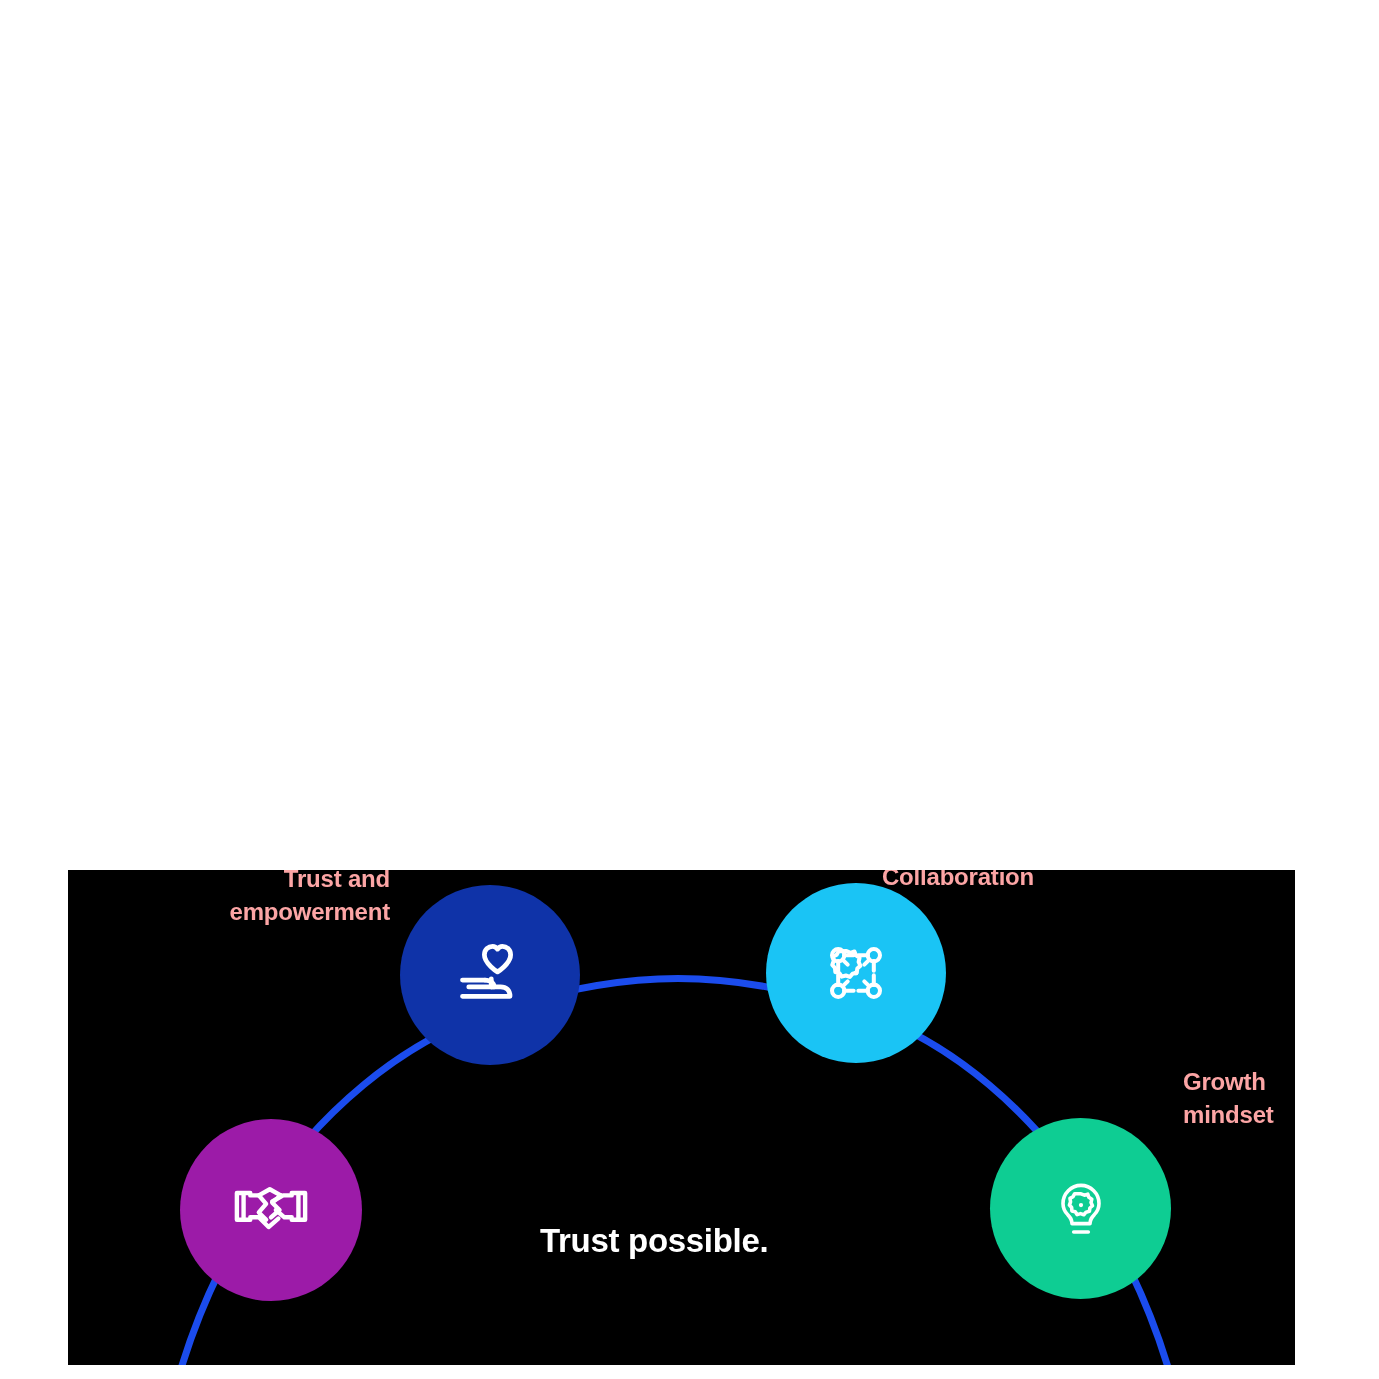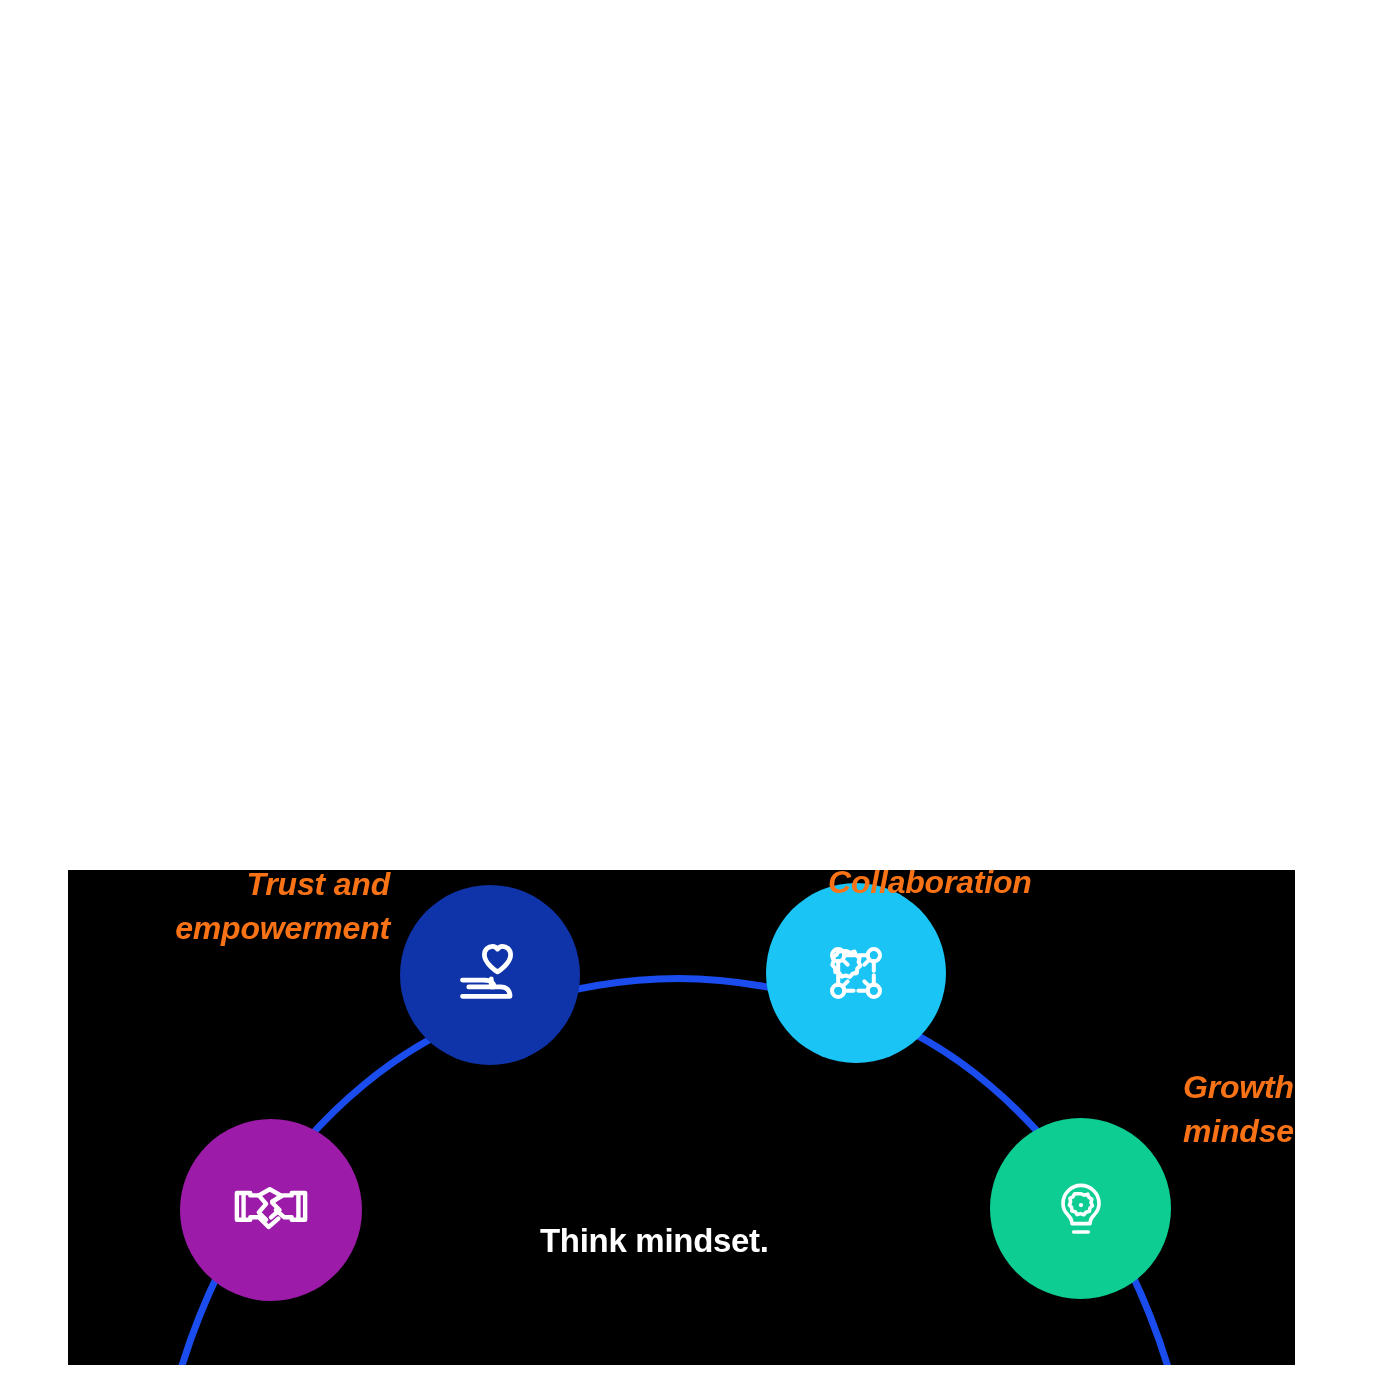--- a/index.html
+++ b/index.html
@@ -56,31 +56,30 @@
   }
   .node svg {
     display: block;
   }
   .node-icon {
     display: block;
     line-height: 0;
   }
   .label {
     position: absolute;
-    color: #f97316;
-    font-size: 32px;
+    color: #fca5a5;
+    font-size: 24px;
     font-weight: 700;
     line-height: 1.36;
     letter-spacing: -0.2px;
     white-space: pre-line;
-    font-style: italic;
   }
   .label.right-align { text-align: right; }
   .label.left-align  { text-align: left;  }
-  .label.center-align{ }
+  .label.center-align{ text-align: center;}
 
   #tagline {
     position: absolute;
     color: #ffffff;
     font-size: 33px;
     font-weight: 700;
     letter-spacing: -0.3px;
     white-space: nowrap;
   }
 </style>
@@ -192,18 +191,18 @@
                        -2.3 2 -0.4 3 -3 0.7 -2 2.3 -2.9 -1 -3 0.9 -1.7 -2.5
                        -3 -0.8 -0.2 -3 -2 -2.2 1 -2.9 -0.5 -3 2.7 -1.5 1.5 -2.7 Z" transform="translate(0,1)"></path>
               <circle cx="32" cy="28.5" r="1.9" fill="#ffffff" stroke="none"></circle>
             </g>
           </svg>
         </span>
       </div>
       <div class="label left-align" style="left:1115px; top:196px; width:200px;">Growth
 mindset</div>
 
-      <div id="tagline" style="left:472px; top:352px;">Think mindset.</div>
+      <div id="tagline" style="left:472px; top:352px;">Trust possible.</div>
 
     </div>
   </div>
 
 </div>
 
 </body></html>

